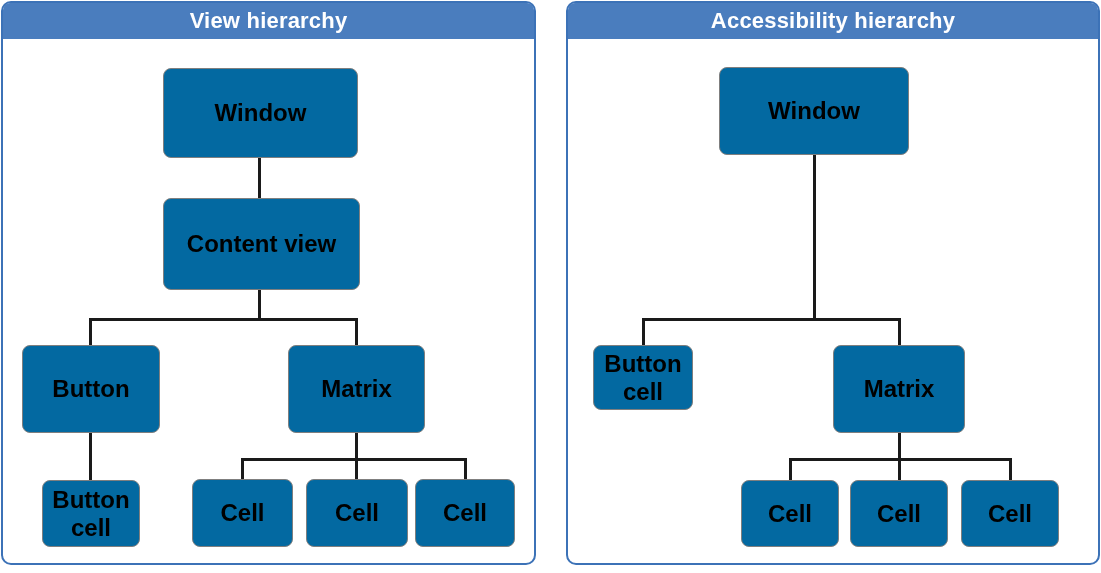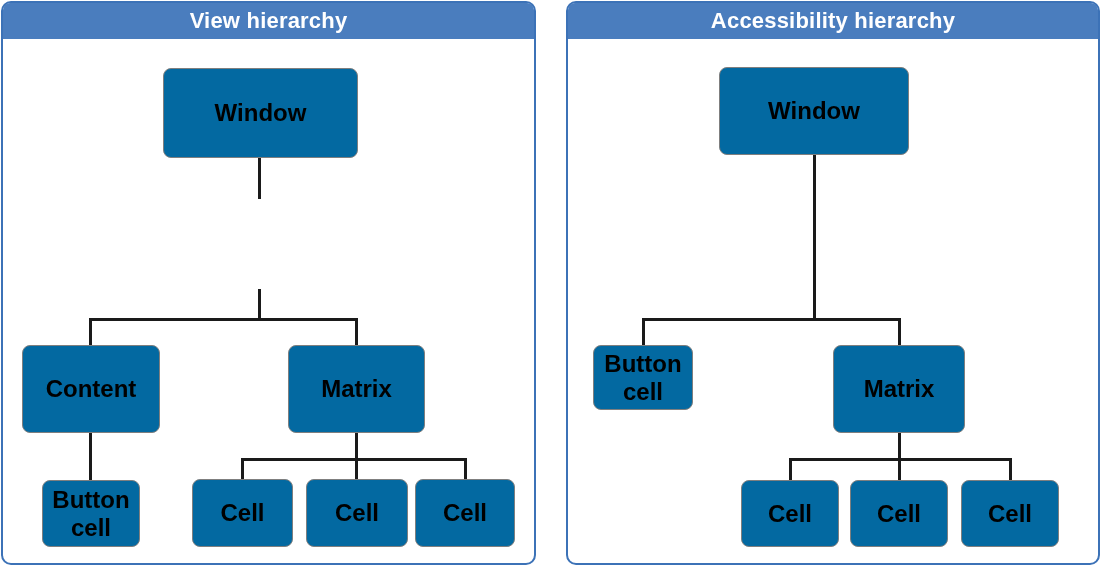--- a/index.html
+++ b/index.html
@@ -46,22 +46,25 @@
   <div class="conn" style="left:355px;top:318px;width:3px;height:28px;"></div>
   <div class="conn" style="left:89px;top:433px;width:3px;height:48px;"></div>
   <div class="conn" style="left:355px;top:433px;width:3px;height:47px;"></div>
   <div class="conn" style="left:241px;top:458px;width:226px;height:3px;"></div>
   <div class="conn" style="left:241px;top:458px;width:3px;height:22px;"></div>
   <div class="conn" style="left:464px;top:458px;width:3px;height:22px;"></div>
 
   <div class="node" style="left:163px;top:68px;width:195px;height:90px;">
     <span>Window</span>
   </div>
+  <div class="node" style="left:163px;top:198px;width:197px;height:92px;">
+    <span>Content view</span>
+  </div>
   <div class="node" style="left:22px;top:345px;width:138px;height:88px;">
-    <span>Content</span>
+    <span>Button</span>
   </div>
   <div class="node" style="left:288px;top:345px;width:137px;height:88px;">
     <span>Matrix</span>
   </div>
   <div class="node" style="left:42px;top:480px;width:98px;height:67px;">
     <span>Button cell</span>
   </div>
   <div class="node" style="left:192px;top:479px;width:101px;height:68px;">
     <span>Cell</span>
   </div>

